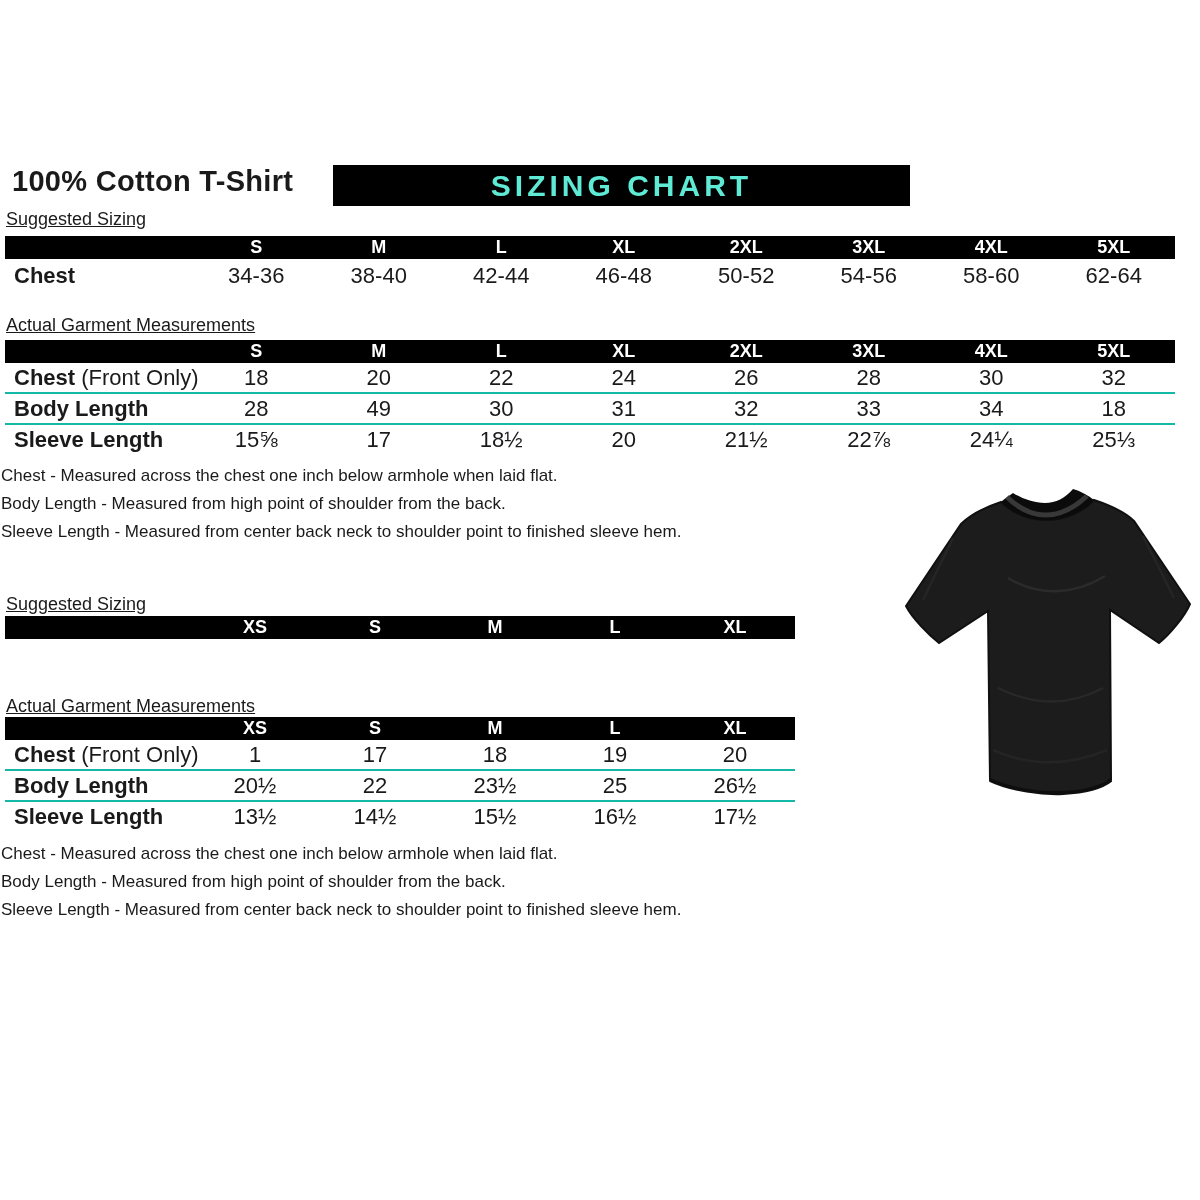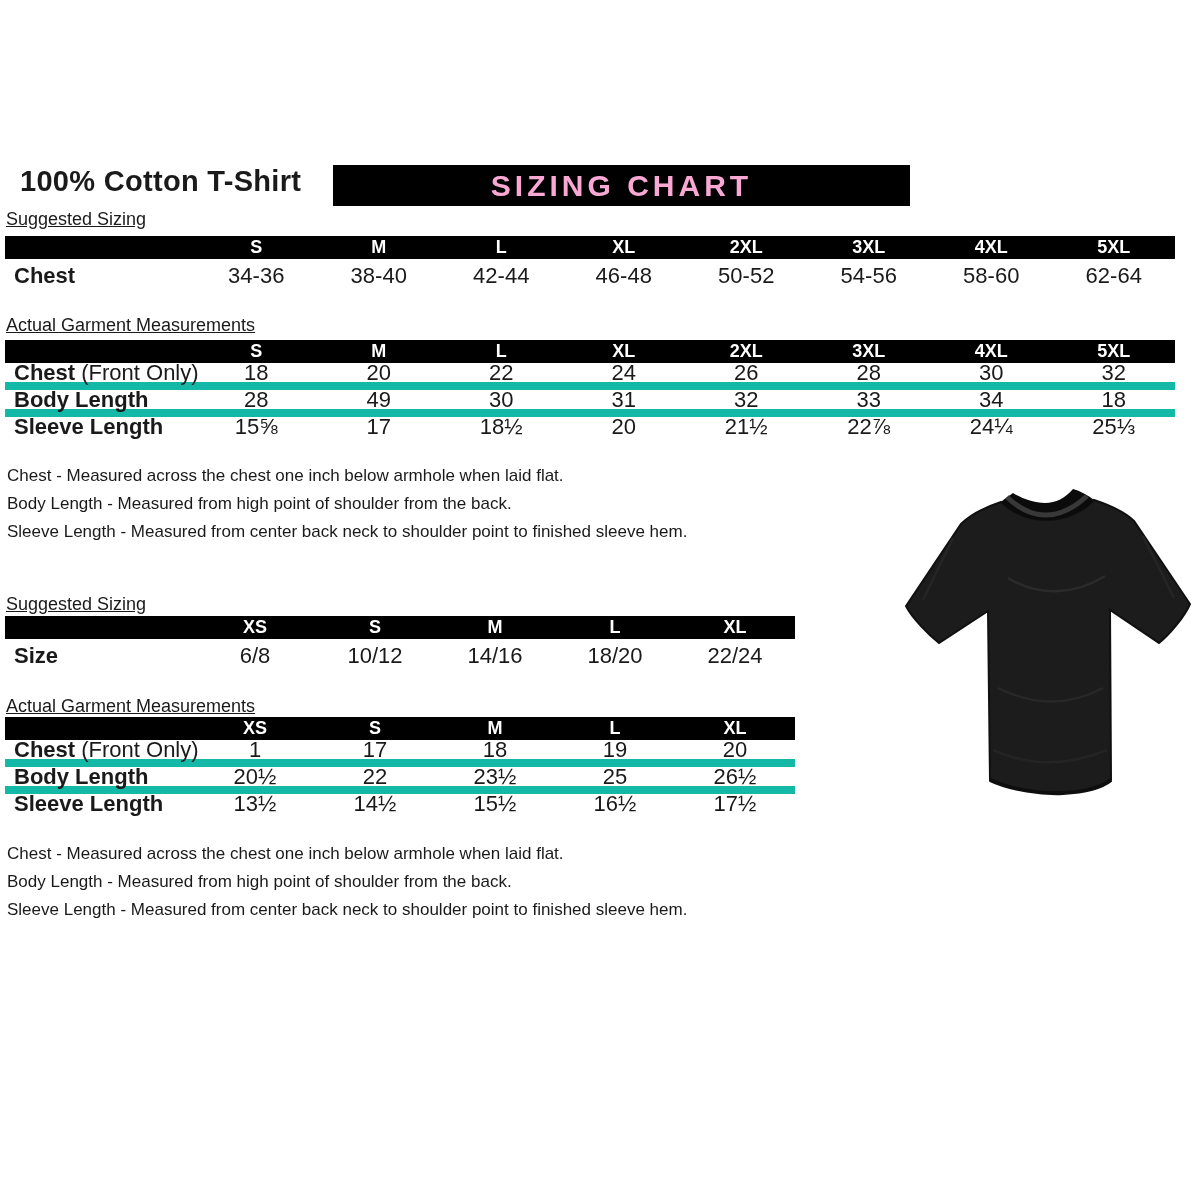--- a/index.html
+++ b/index.html
@@ -11,33 +11,32 @@
     font-family: "Liberation Sans", sans-serif;
     color: #1a1a1a;
     overflow: hidden;
   }
   .title {
     position: absolute;
     font-weight: bold;
     font-size: 29px;
     letter-spacing: 0.3px;
     white-space: nowrap;
-    margin-left: 8px;
   }
   .adult-title { left: 12px; top: 165px; }
   .youth-title { left: 5px; top: 547px; font-size: 30px; }
   .banner {
     position: absolute;
     left: 333px; top: 165px;
     width: 577px; height: 41px;
     background: #000000;
     display: flex; align-items: center; justify-content: center;
   }
   .banner span {
-    color: #f9a8d4;
+    color: #5eead4;
     font-weight: bold;
     font-size: 30px;
     letter-spacing: 4px;
     white-space: nowrap;
   }
   .sublabel {
     position: absolute;
     left: 6px;
     font-size: 18px;
     white-space: nowrap;
@@ -51,33 +50,33 @@
   .trow { display: flex; align-items: center; }
   .thead {
     background: #000000;
     color: #ffffff;
     height: 23px;
     font-weight: bold;
     font-size: 18px;
   }
   .tbodyrow { font-size: 22px; }
   .suggested .tbodyrow { height: 33px; }
-  .actual .tbodyrow { height: 19px; }
-  .actual .tbodyrow + .tbodyrow { border-top: 8px solid #14b8a6; }
+  .actual .tbodyrow { height: 29px; }
+  .actual .tbodyrow + .tbodyrow { border-top: 2px solid #14b8a6; }
   .tlabel {
     width: 190px;
     flex: 0 0 190px;
     padding-left: 9px;
     box-sizing: border-box;
     font-weight: bold;
     white-space: nowrap;
   }
   .tlabel .suffix { font-weight: normal; }
   .tcell { flex: 1 1 0; text-align: center; white-space: nowrap; }
-  .notes { position: absolute; left: 7px; font-size: 17px; }
+  .notes { position: absolute; left: 1px; font-size: 17px; }
   .note { line-height: 28px; white-space: nowrap; }
   .tshirt { position: absolute; left: 893px; top: 458px; width: 310px; height: 350px; }
   .tshirt svg { width: 100%; height: 100%; display: block; }
 </style>
 </head>
 <body>
 
 <div class="canvas">
 
   <div class="title adult-title">100% Cotton T-Shirt</div>
@@ -169,28 +168,20 @@
 
   <div class="sublabel" style="top:594px">Suggested Sizing</div>
   <div class="sizing-table suggested youth-suggested">
       <div class="trow thead">
         <div class="tlabel"></div>
         <div class="tcell">XS</div>
         <div class="tcell">S</div>
         <div class="tcell">M</div>
         <div class="tcell">L</div>
         <div class="tcell">XL</div>
-      </div>
-      <div class="trow tbodyrow">
-        <div class="tlabel"><span>Size</span></div>
-        <div class="tcell">6/8</div>
-        <div class="tcell">10/12</div>
-        <div class="tcell">14/16</div>
-        <div class="tcell">18/20</div>
-        <div class="tcell">22/24</div>
       </div>
     </div>
 
   <div class="sublabel" style="top:696px">Actual Garment Measurements</div>
   <div class="sizing-table actual youth-actual">
       <div class="trow thead">
         <div class="tlabel"></div>
         <div class="tcell">XS</div>
         <div class="tcell">S</div>
         <div class="tcell">M</div>

